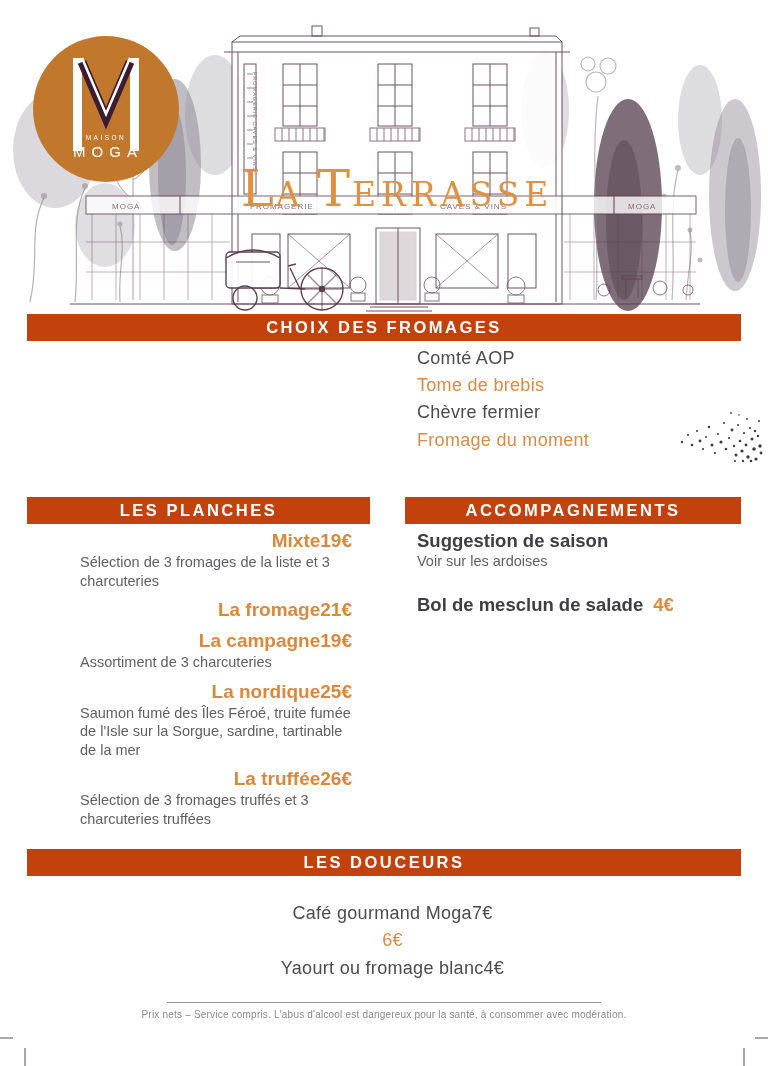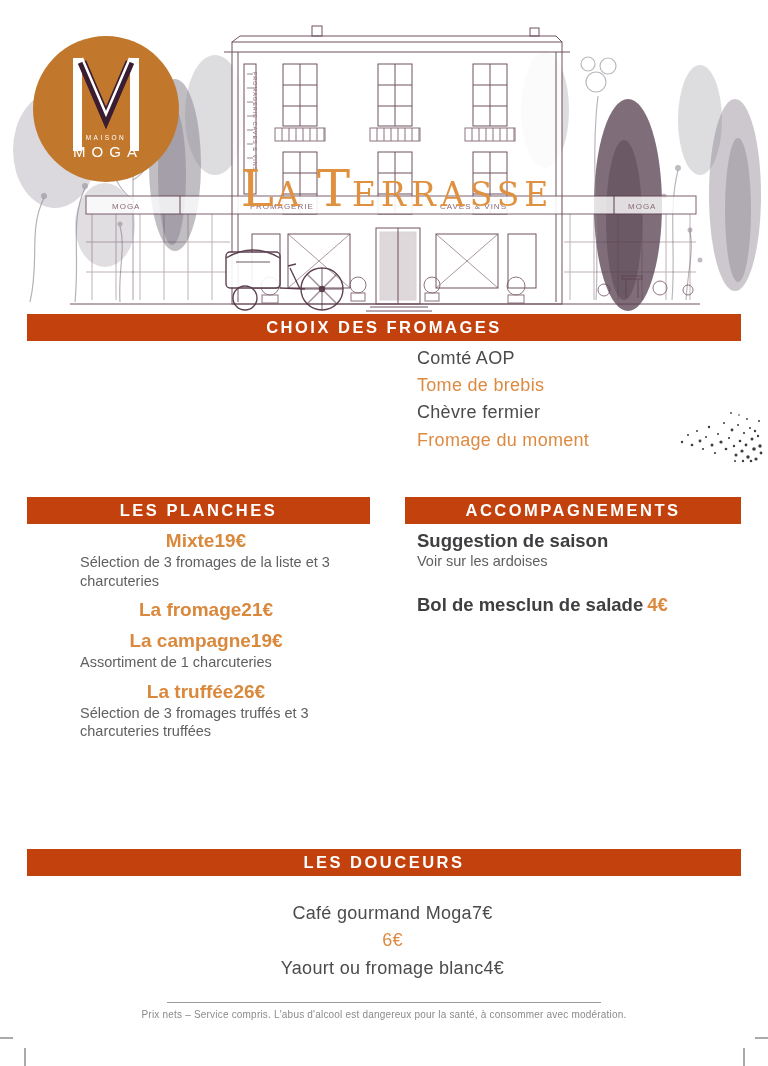--- a/index.html
+++ b/index.html
@@ -30,29 +30,29 @@
   .cheese{position:absolute;top:345px;margin:0;padding:0;list-style:none;
           font-size:18px;line-height:27.2px;font-weight:300;letter-spacing:.3px;}
   .cheese-left{left:60px;}
   .cheese-right{left:417px;}
   .cheese li:nth-child(even){color:#dd8a41;}
   .speckles{position:absolute;left:676px;top:400px;}
 
   
   .planches{position:absolute;left:60px;top:530px;width:292px;}
   .p-item{margin-bottom:9px;}
-  .p-head{display:flex;justify-content:center;align-items:baseline;
+  .p-head{display:flex;justify-content:flex-end;align-items:baseline;
           font-weight:bold;font-size:19px;color:#d9883c;line-height:22px;}
   .p-desc{font-size:14.5px;line-height:18.5px;color:#5f5f61;margin-top:1px;width:274px;margin-left:20px;}
 
   
   .accomp{position:absolute;left:417px;top:530px;width:312px;}
   .a-name{font-weight:bold;font-size:18.5px;color:#3f3f41;line-height:22px;}
   .a-desc{font-size:14.5px;line-height:18px;color:#5f5f61;}
-  .a-row2{margin-top:24px;display:flex;gap:4px;align-items:baseline;}
+  .a-row2{margin-top:24px;display:flex;gap:10px;align-items:baseline;}
   .a-price{font-weight:bold;font-size:18.5px;color:#dd8a41;}
 
   
   .douceurs{position:absolute;left:95px;top:900px;width:595px;}
   .d-row{display:flex;justify-content:center;font-size:18px;font-weight:300;
          line-height:27.3px;letter-spacing:.3px;}
   .d-row.accent{color:#dd8a41;}
 
   
   .foot-line{position:absolute;left:167px;top:1002px;width:434px;height:0;
@@ -340,21 +340,28 @@
       <div class="p-head">
         <span>La fromage</span>
         <span>21€</span>
       </div>
     </div>
     <div class="p-item">
       <div class="p-head">
         <span>La campagne</span>
         <span>19€</span>
       </div>
-      <div class="p-desc">Assortiment de 1 charcuteries</div>
+      <div class="p-desc">Assortiment de 3 charcuteries</div>
+    </div>
+    <div class="p-item">
+      <div class="p-head">
+        <span>La nordique</span>
+        <span>25€</span>
+      </div>
+      <div class="p-desc">Saumon fumé des Îles Féroé, truite fumée de l'Isle sur la Sorgue, sardine, tartinable de la mer</div>
     </div>
     <div class="p-item">
       <div class="p-head">
         <span>La truffée</span>
         <span>26€</span>
       </div>
       <div class="p-desc">Sélection de 3 fromages truffés et 3 charcuteries truffées</div>
     </div>
   </div>
 

